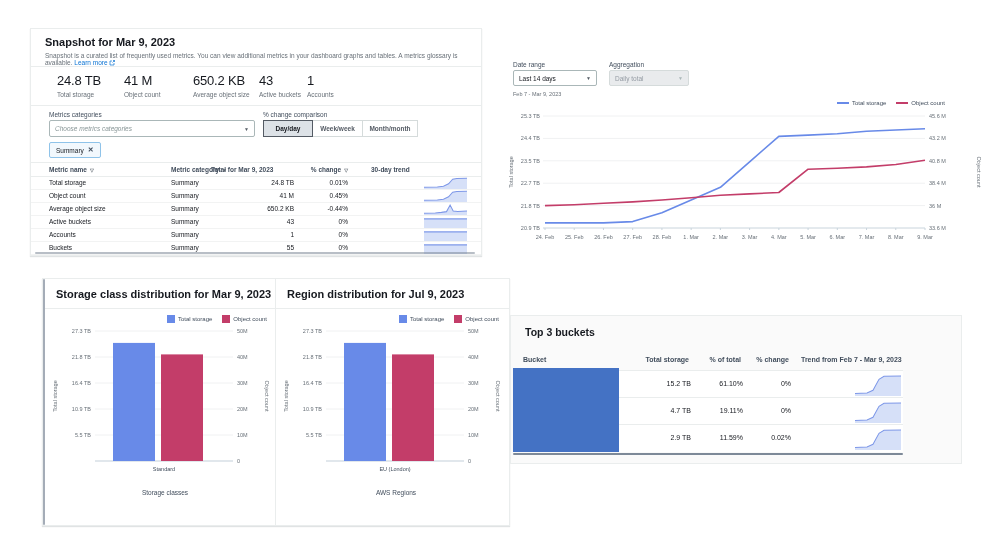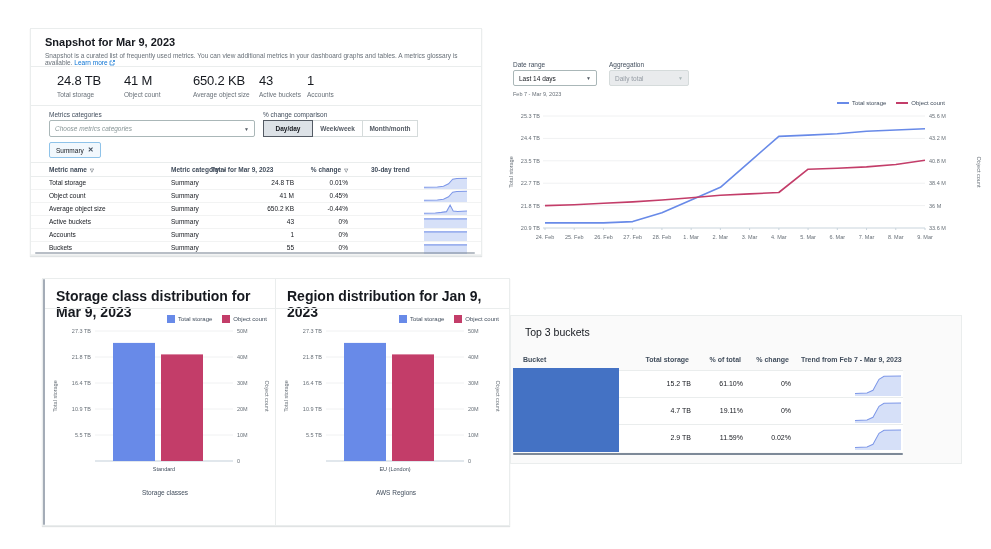--- a/index.html
+++ b/index.html
@@ -31,21 +31,21 @@
   .cell{position:absolute;top:0;height:100%;display:flex;align-items:center;}
   .r{justify-content:flex-end;}
   .filter-ic{font-size:5px;color:#687078;margin-left:3px;}
   
   svg text{font-family:"Liberation Sans",sans-serif;}
   .legend{position:absolute;display:flex;gap:10px;align-items:center;font-size:6px;color:#414d5c;}
   .legend .it{display:flex;align-items:center;gap:3px;}
   .sq{width:8px;height:8px;display:inline-block;}
   .dash{width:12px;height:2px;display:inline-block;}
   
-  .half-title{position:absolute;left:11px;top:9px;font-size:14px;font-weight:bold;color:#16191f;}
+  .half-title{position:absolute;left:11px;top:9px;font-size:11px;font-weight:bold;color:#16191f;}
   .axis-title{position:absolute;font-size:6.5px;color:#414d5c;text-align:center;}
   
   .bk-head{position:absolute;font-size:7px;font-weight:bold;color:#414d5c;}
   .bk-cell{position:absolute;font-size:7px;color:#16191f;text-align:right;}
   .scrollbar-h{position:absolute;background:#7d8998;border-radius:2px;}
   .scrollbar-v{position:absolute;background:#7d8998;border-radius:2px;}
 </style>
 </head>
 <body>
 
@@ -307,21 +307,21 @@
           <text x="12" y="71" font-size="5.5" fill="#687078" text-anchor="middle" transform="rotate(-90 12 71)">Total storage</text>
           <text x="220" y="71" font-size="5.5" fill="#687078" text-anchor="middle" transform="rotate(90 220 71)">Object count</text>
           <rect x="68" y="17.904761904761912" width="42" height="118.09523809523809" fill="#688ae8"></rect>
           <rect x="116" y="29.400000000000006" width="42" height="106.6" fill="#c33d69"></rect>
           <text x="119" y="146" font-size="5.5" fill="#414d5c" text-anchor="middle">Standard</text>
         </svg></div>
     <div class="axis-title" style="left:40px;top:210px;width:160px;">Storage classes</div>
   </div>
 
   <div class="abs" style="left:233px;top:0;width:233px;height:246px;">
-    <div class="half-title">Region distribution for Jan 9, 2023</div>
+    <div class="half-title">Region distribution for Jul 9, 2023</div>
     <div class="hr" style="top:29px;"></div>
     <div class="legend" style="top:36px;right:10px;">
       <span class="it">
           <span class="sq sq-blue" style="background: rgb(104, 138, 232);"></span>
           <span>Total storage</span>
         </span>
       <span class="it">
           <span class="sq sq-red" style="background: rgb(195, 61, 105);"></span>
           <span>Object count</span>
         </span>
@@ -348,21 +348,21 @@
           <text x="220" y="71" font-size="5.5" fill="#687078" text-anchor="middle" transform="rotate(90 220 71)">Object count</text>
           <rect x="68" y="17.904761904761912" width="42" height="118.09523809523809" fill="#688ae8"></rect>
           <rect x="116" y="29.400000000000006" width="42" height="106.6" fill="#c33d69"></rect>
           <text x="119" y="146" font-size="5.5" fill="#414d5c" text-anchor="middle">EU (London)</text>
         </svg></div>
     <div class="axis-title" style="left:40px;top:210px;width:160px;">AWS Regions</div>
   </div>
 </div>
 
 <div id="buckets" class="card" style="left:510px;top:315px;width:450px;height:147px;background:#fafafa;border:1px solid #eaeded;">
-  <div class="abs" style="left:14px;top:10px;font-size:10.5px;font-weight:normal;">Top 3 buckets</div>
+  <div class="abs" style="left:14px;top:10px;font-size:10.5px;font-weight:bold;">Top 3 buckets</div>
   <div class="bk-head" style="left:12px;top:40px;">Bucket</div>
   <div class="bk-head" style="left:98px;top:40px;width:80px;text-align:right;">Total storage</div>
   <div class="bk-head" style="left:185px;top:40px;width:45px;text-align:right;">% of total</div>
   <div class="bk-head" style="left:235px;top:40px;width:43px;text-align:right;">% change</div>
   <div class="bk-head" style="left:290px;top:40px;">Trend from Feb 7 - Mar 9, 2023</div>
 
   <div class="abs" style="left:2px;top:54px;width:390px;height:27px;background:#fff;border-top:1px solid #eaeded;">
     <div class="bk-cell" style="left:98px;top:9px;width:80px;">15.2 TB</div>
     <div class="bk-cell" style="left:185px;top:9px;width:45px;">61.10%</div>
     <div class="bk-cell" style="left:235px;top:9px;width:43px;">0%</div>

